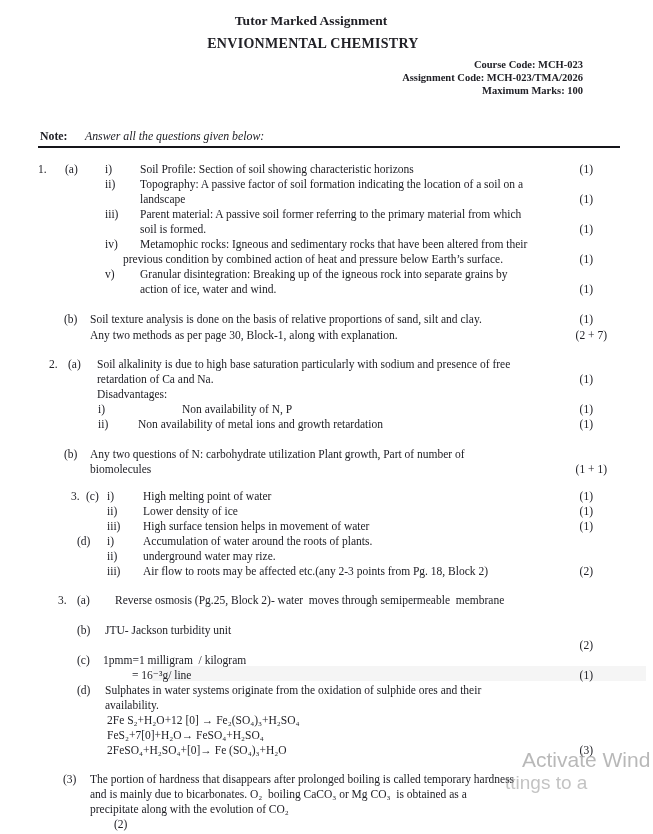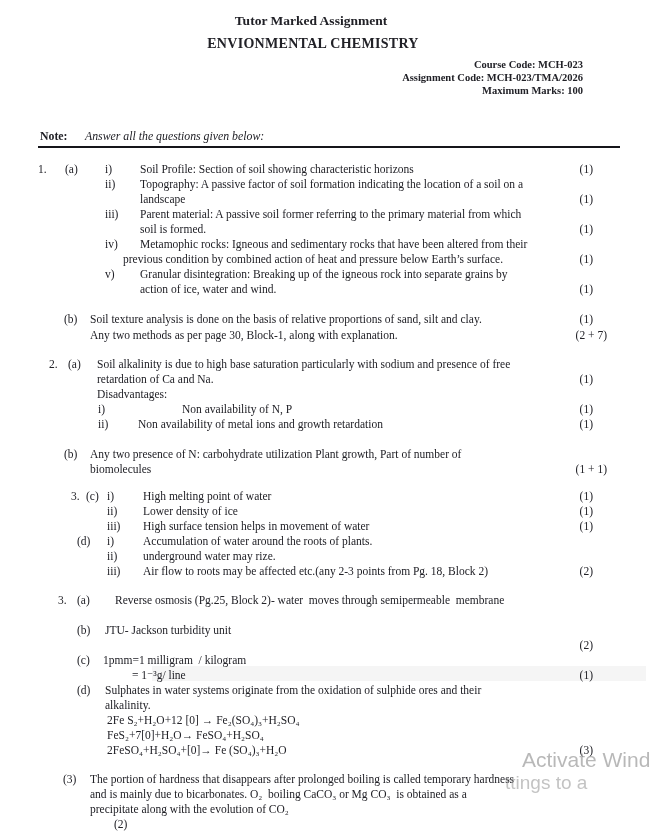--- a/index.html
+++ b/index.html
@@ -127,21 +127,21 @@
         <span class="col" style="left: 138px; margin-left: 44px;">Non availability of N, P</span>
         <span class="marks" style="right: 60px;">(1)</span>
       </div>
       <div class="line" style="top: 417px;">
         <span class="col" style="left: 98px;">ii)</span>
         <span class="col" style="left: 138px;">Non availability of metal ions and growth retardation</span>
         <span class="marks" style="right: 60px;">(1)</span>
       </div>
       <div class="line" style="top: 447px;">
         <span class="col" style="left: 64px;">(b)</span>
-        <span class="col" style="left: 90px;">Any two presence of N: carbohydrate utilization Plant growth, Part of number of</span>
+        <span class="col" style="left: 90px;">Any two questions of N: carbohydrate utilization Plant growth, Part of number of</span>
       </div>
       <div class="line" style="top: 462px;">
         <span class="col" style="left: 90px;">biomolecules</span>
         <span class="marks" style="right: 46px;">(1 + 1)</span>
       </div>
       <div class="line" style="top: 489px;">
         <span class="col" style="left: 71px;">3.</span>
         <span class="col" style="left: 86px;">(c)</span>
         <span class="col" style="left: 107px;">i)</span>
         <span class="col" style="left: 143px;">High melting point of water</span>
@@ -181,29 +181,29 @@
         <span class="col" style="left: 105px;">JTU- Jackson turbidity unit</span>
       </div>
       <div class="line" style="top: 638px;">
         <span class="marks" style="right: 60px;">(2)</span>
       </div>
       <div class="line" style="top: 653px;">
         <span class="col" style="left: 77px;">(c)</span>
         <span class="col" style="left: 103px;">1pmm=1 milligram  / kilogram</span>
       </div>
       <div class="line" style="top: 668px;">
-        <span class="col" style="left: 132px;">= 1⁻³g/ line</span>
+        <span class="col" style="left: 132px;">= 16⁻³g/ line</span>
         <span class="marks" style="right: 60px;">(1)</span>
       </div>
       <div class="line" style="top: 683px;">
         <span class="col" style="left: 77px;">(d)</span>
         <span class="col" style="left: 105px;">Sulphates in water systems originate from the oxidation of sulphide ores and their</span>
       </div>
       <div class="line" style="top: 698px;">
-        <span class="col" style="left: 105px;">alkalinity.</span>
+        <span class="col" style="left: 105px;">availability.</span>
       </div>
       <div class="line" style="top: 713px;">
         <span class="col" style="left: 107px;">2Fe S₂+H₂O+12 [0] → Fe₂(SO₄)₃+H₂SO₄</span>
       </div>
       <div class="line" style="top: 728px;">
         <span class="col" style="left: 107px;">FeS₂+7[0]+H₂O→ FeSO₄+H₂SO₄</span>
       </div>
       <div class="line" style="top: 743px;">
         <span class="col" style="left: 107px;">2FeSO₄+H₂SO₄+[0]→ Fe (SO₄)₃+H₂O</span>
         <span class="marks" style="right: 60px;">(3)</span>

